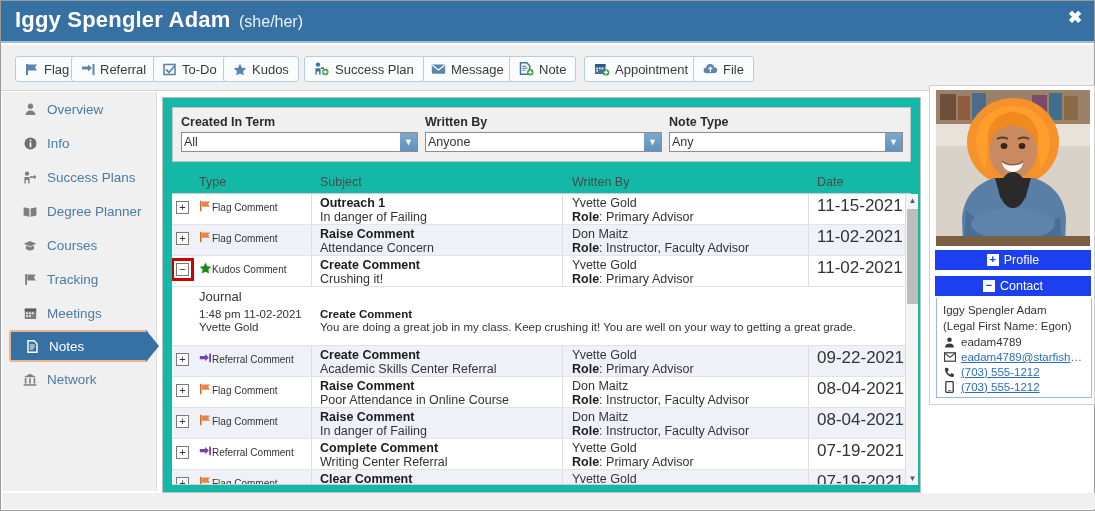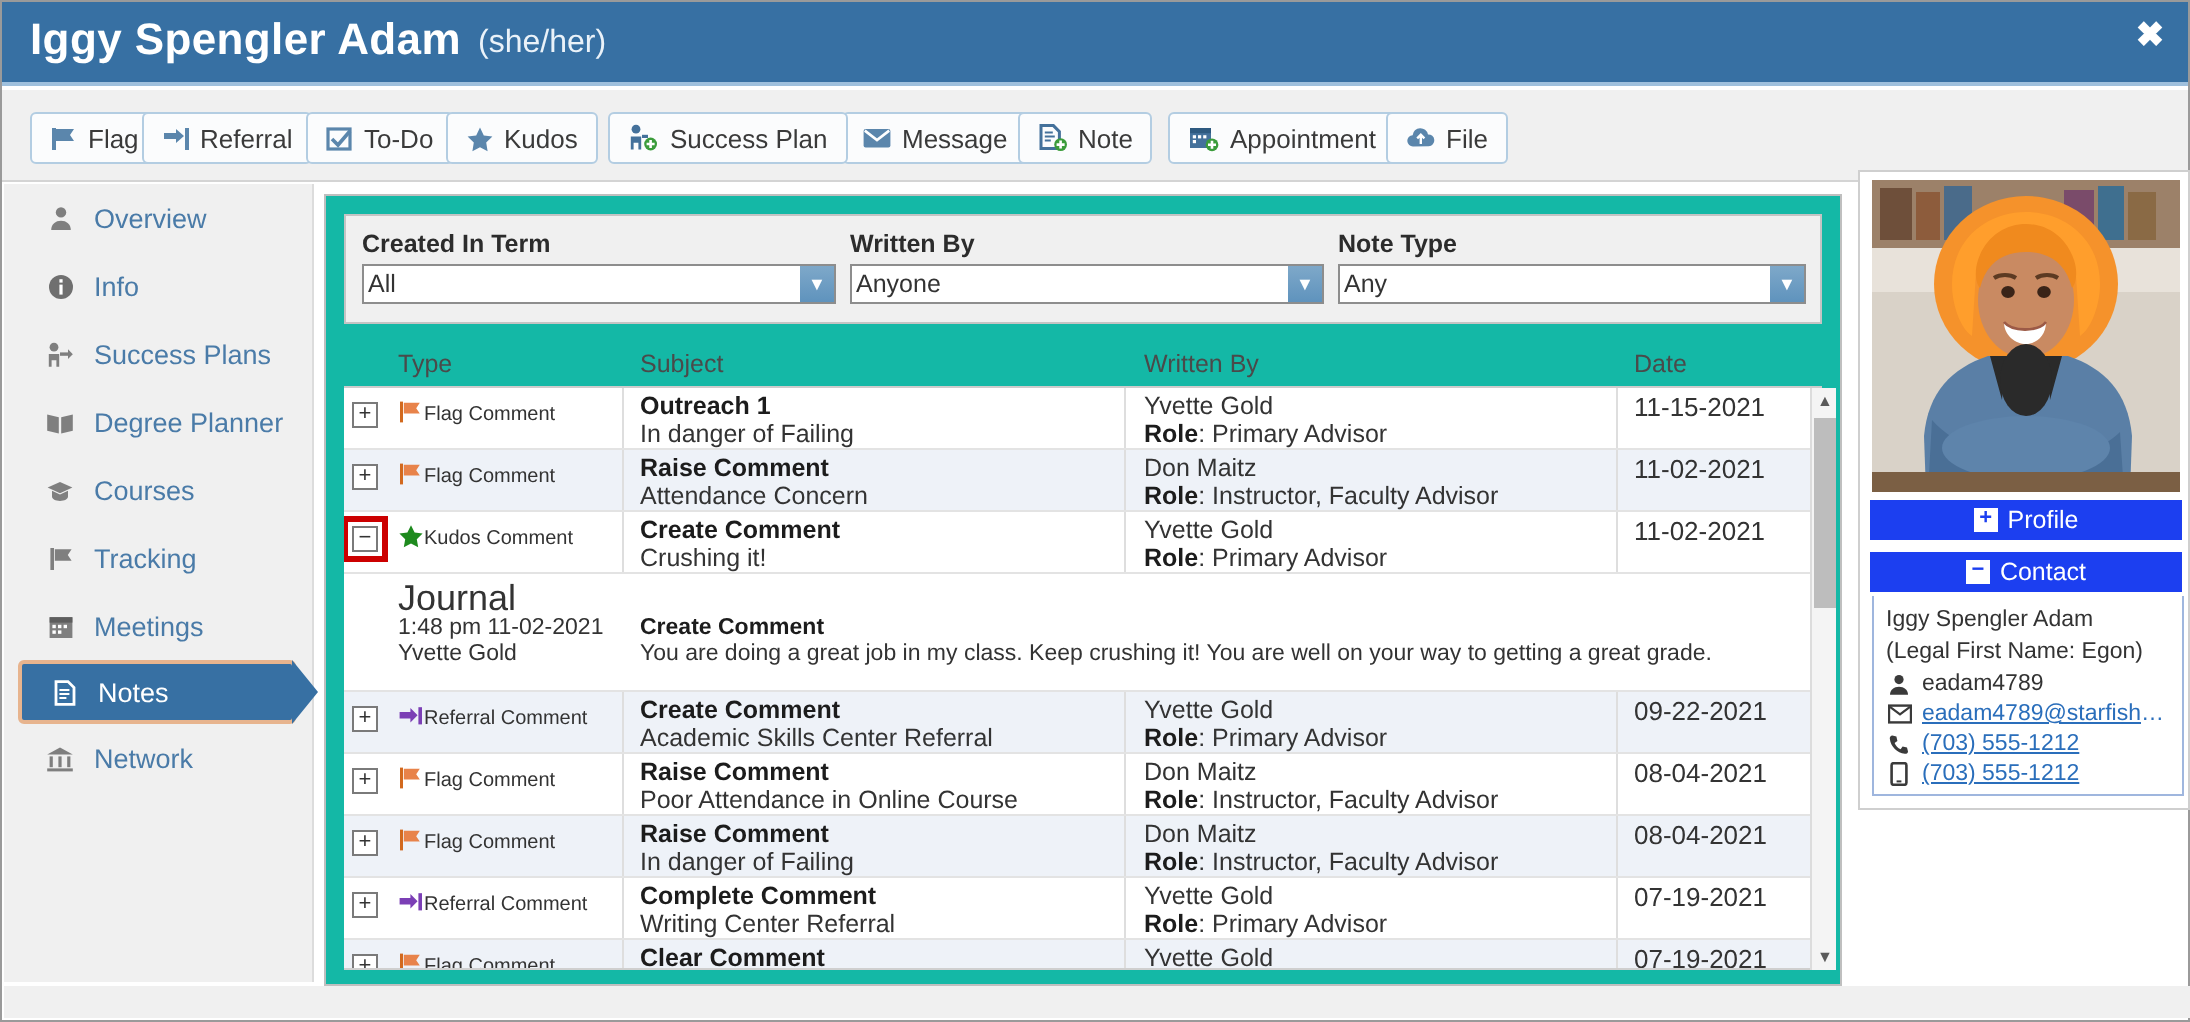--- a/index.html
+++ b/index.html
@@ -171,37 +171,37 @@
   }
   .cell-sub .b { font-weight: bold; color: #1c1c1c; display: block; }
   .cell-sub .n { color: #333; display: block; }
   .cell-by {
     position: absolute; left: 400px; top: 2px; width: 240px;
     font-size: 12.5px; line-height: 14px; color: #333;
   }
   .cell-by .r b { color: #1c1c1c; }
   .cell-date {
     position: absolute; left: 645px; top: 2px;
-    font-size: 13px; color: #333;
+    font-size: 17px; color: #333;
   }
   .vdiv {
     position: absolute; top: 0; bottom: 0; width: 1px; background: #dedede;
   }
 
   
   .journal {
     position: relative;
     background: #ffffff;
     height: 59px;
     border-bottom: 1px solid #e3e3e3;
     padding-left: 27px;
   }
   .journal .jtitle {
     position: absolute; left: 27px; top: 2px;
-    font-size: 18px; color: #333;
+    font-size: 13px; color: #333;
   }
   .journal .jmeta {
     position: absolute; left: 27px; top: 21px;
     font-size: 11.5px; color: #333; line-height: 13px;
   }
   .journal .jbody {
     position: absolute; left: 148px; top: 21px; right: 6px;
     font-size: 11.5px; color: #333; line-height: 13px;
   }
   .journal .jbody .b { font-weight: bold; color: #1c1c1c; display: block; }

